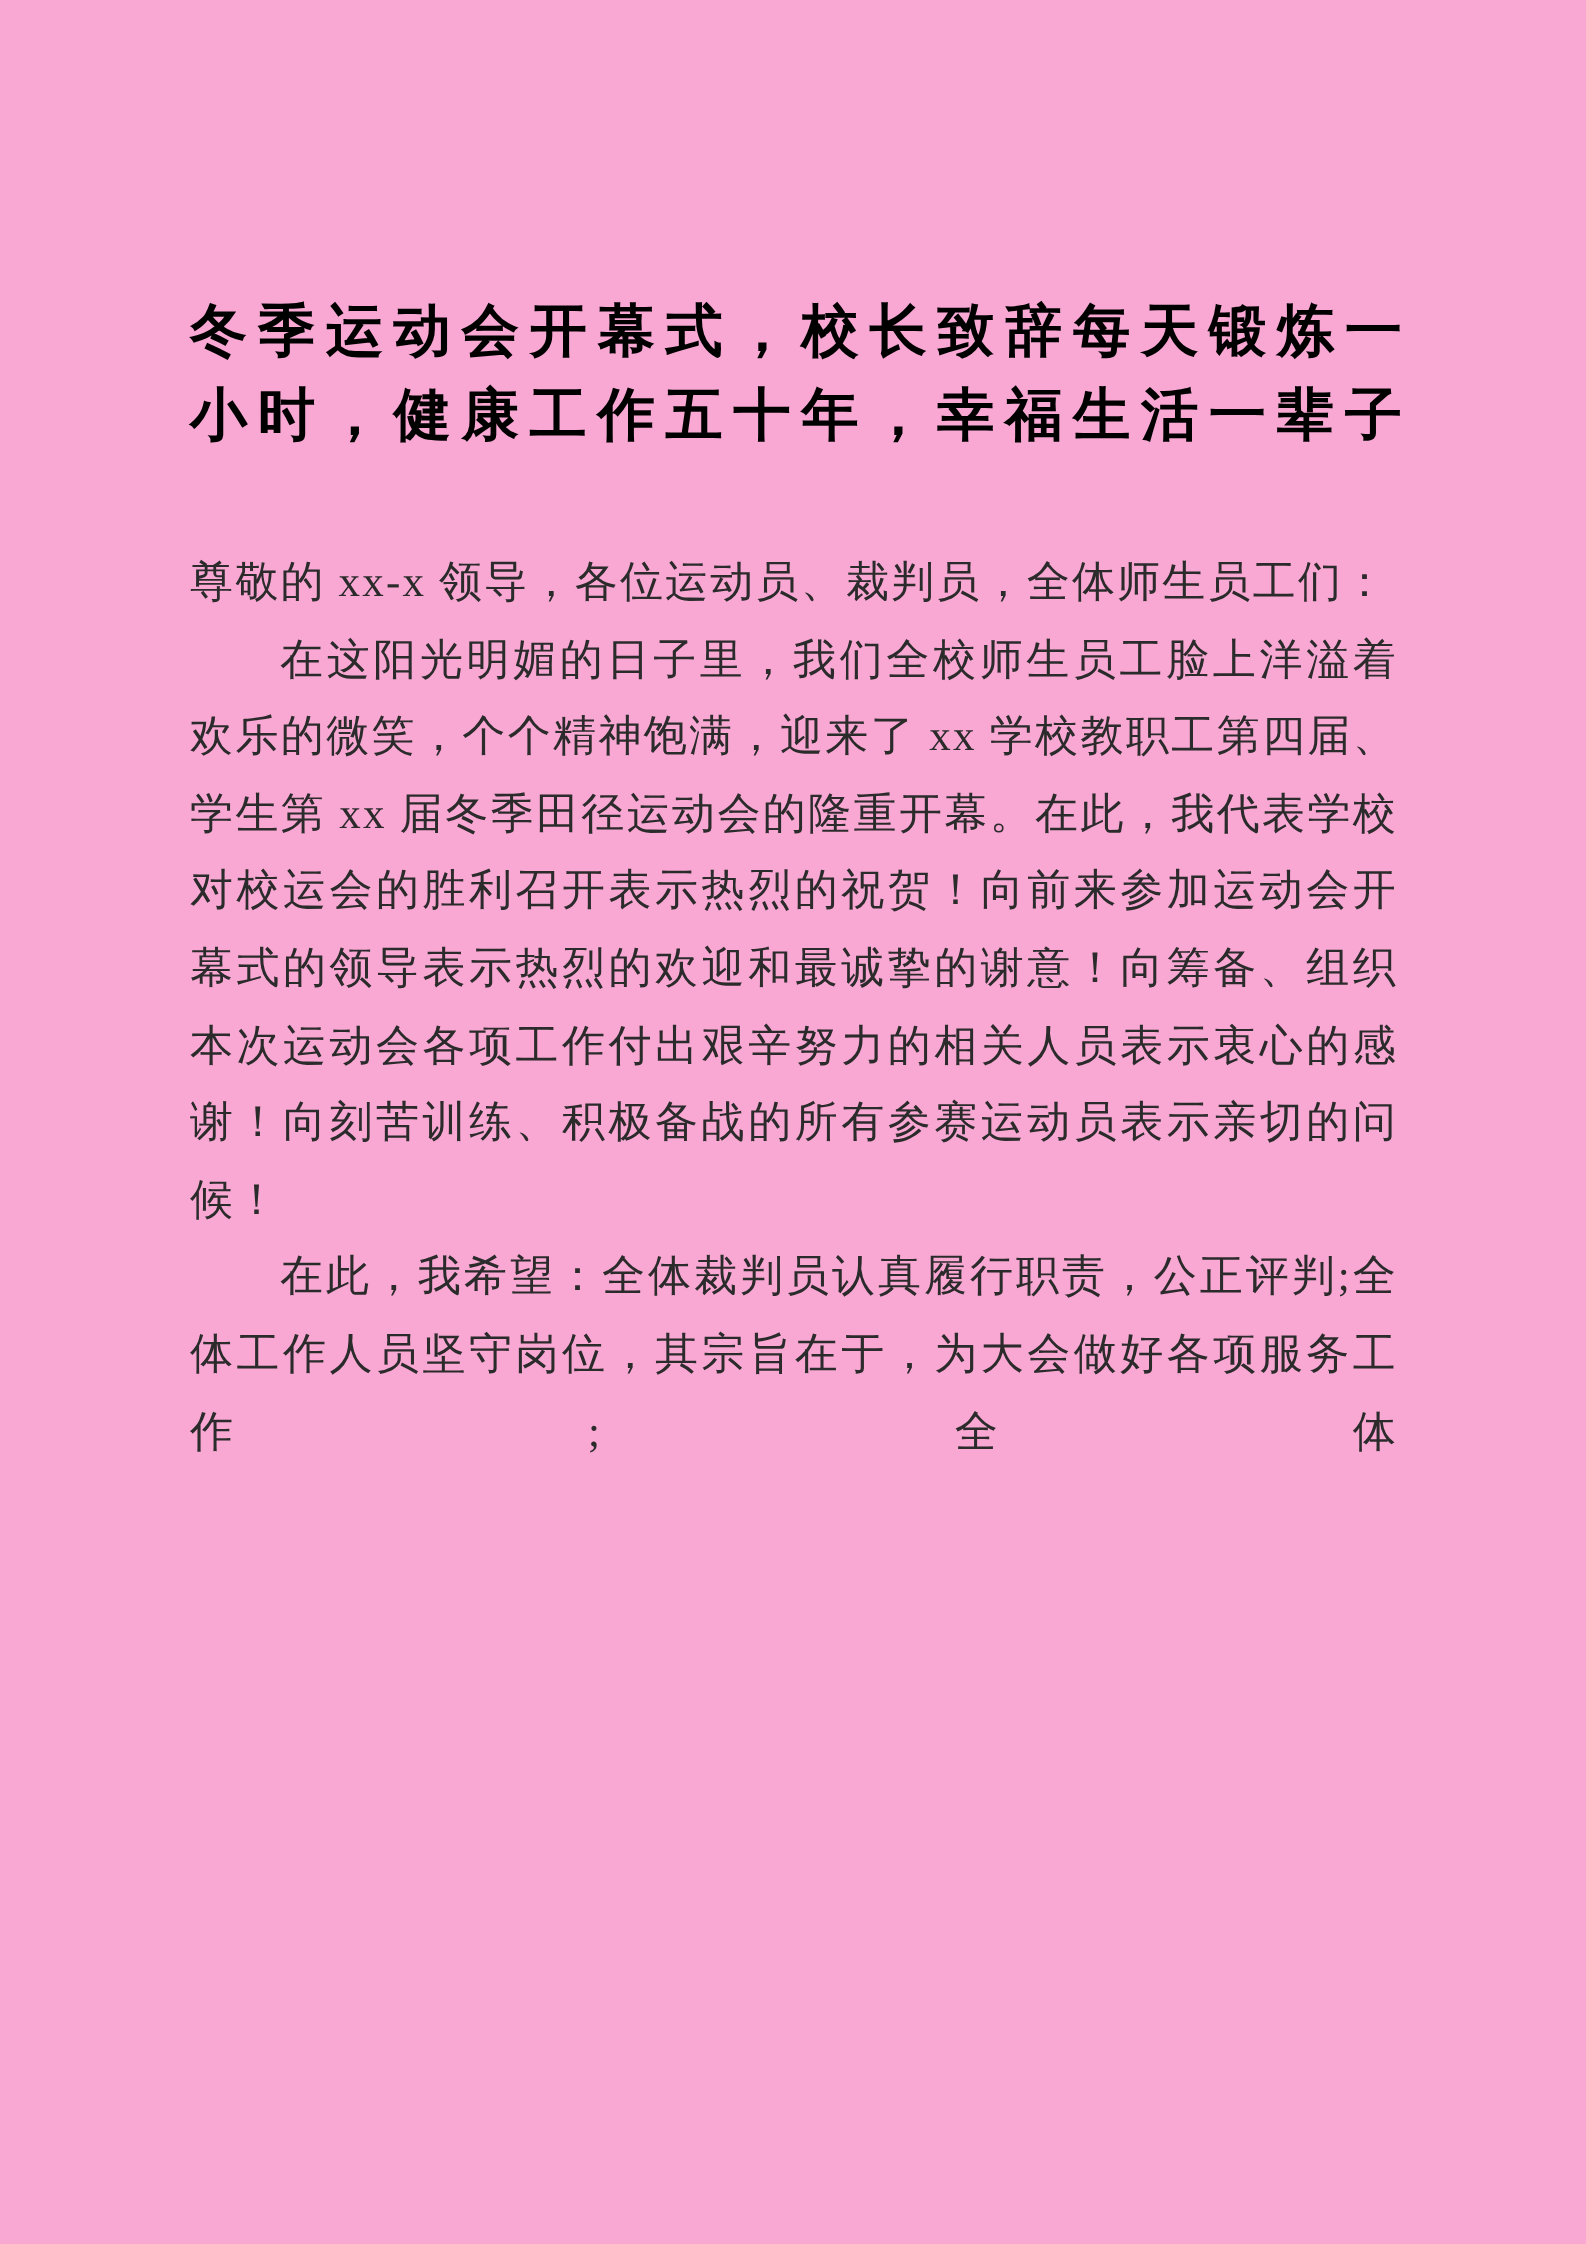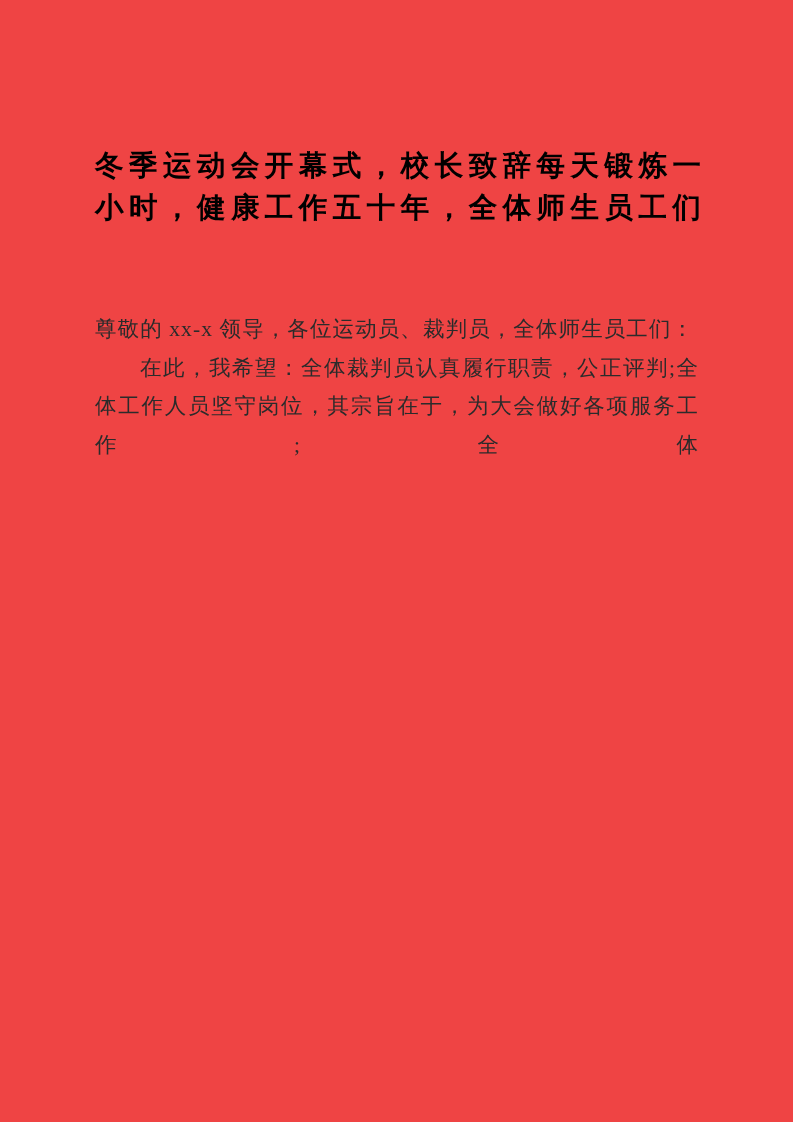--- a/index.html
+++ b/index.html
@@ -74,25 +74,26 @@
     text-indent: 45px;
   }
   
   #doc-body p.just-all {
     text-align-last: justify;
   }
 </style>
 </head>
 <body>
 
-<div id="page" style="background: #ef4444;">
+<div id="page" style="background: #f9a8d4;">
 
   <h1 id="doc-title" style="color: rgb(0, 0, 0);">
     <span class="tline">冬季运动会开幕式，校长致辞每天锻炼一</span>
-    <span class="tline last">小时，健康工作五十年，全体师生员工们</span>
+    <span class="tline last">小时，健康工作五十年，幸福生活一辈子</span>
   </h1>
 
-  <div id="doc-body" style="color: rgb(43, 43, 43); margin-top: 38px;">
+  <div id="doc-body" style="color: rgb(43, 43, 43);">
     <p>尊敬的 xx-x 领导，各位运动员、裁判员，全体师生员工们：</p>
+    <p class="indent">在这阳光明媚的日子里，我们全校师生员工脸上洋溢着欢乐的微笑，个个精神饱满，迎来了 xx 学校教职工第四届、学生第 xx 届冬季田径运动会的隆重开幕。在此，我代表学校对校运会的胜利召开表示热烈的祝贺！向前来参加运动会开幕式的领导表示热烈的欢迎和最诚挚的谢意！向筹备、组织本次运动会各项工作付出艰辛努力的相关人员表示衷心的感谢！向刻苦训练、积极备战的所有参赛运动员表示亲切的问候！</p>
     <p class="indent just-all">在此，我希望：全体裁判员认真履行职责，公正评判;全体工作人员坚守岗位，其宗旨在于，为大会做好各项服务工作;全体</p>
   </div>
 
 </div>
 
 </body></html>

